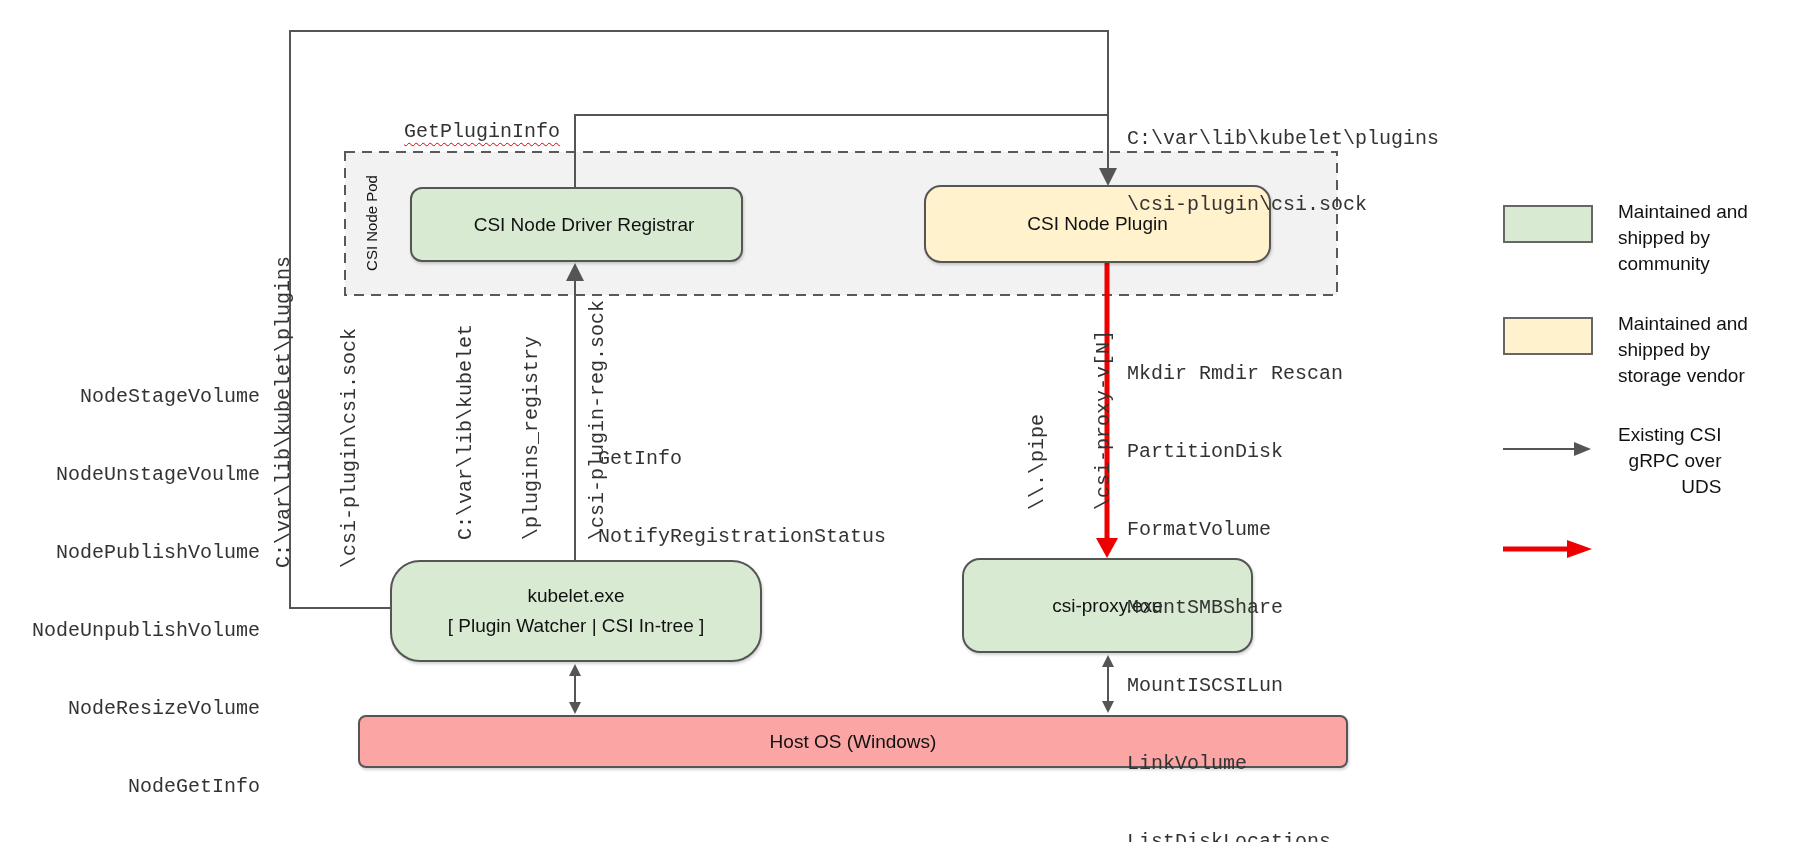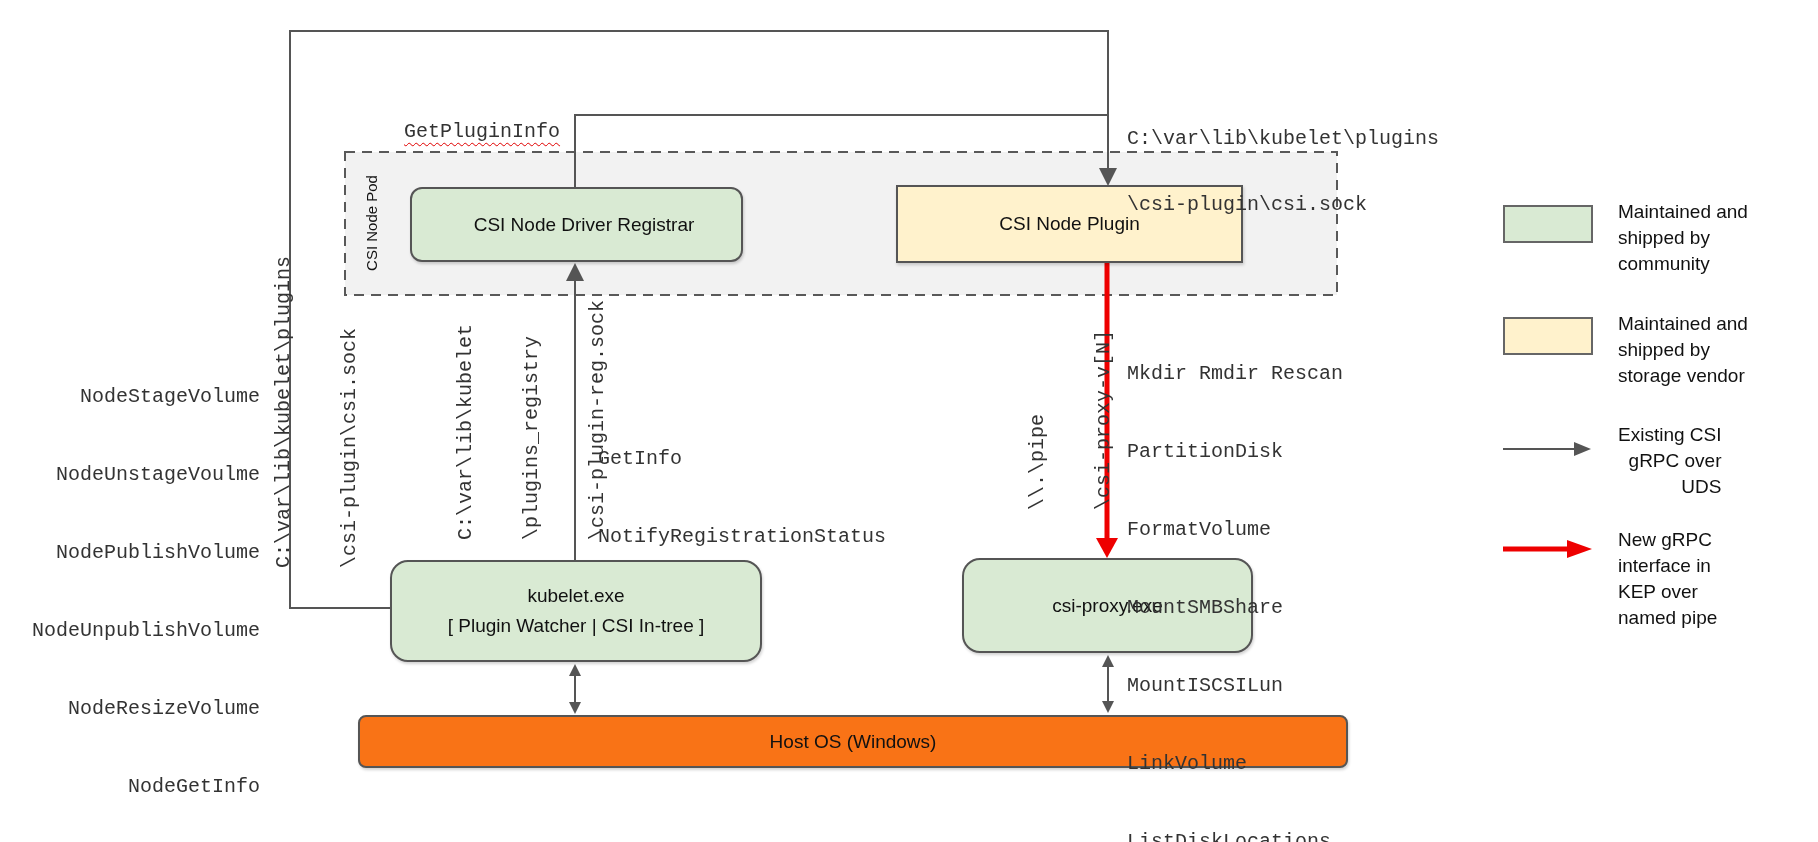--- a/index.html
+++ b/index.html
@@ -16,21 +16,21 @@
     border:2px solid #555555;
     display:flex;align-items:center;justify-content:center;
     flex-direction:column;
     font-size:19px;color:#111111;
     box-shadow:1px 2px 3px rgba(0,0,0,0.18);
     box-sizing:border-box;
     text-align:center;
   }
   .green{background:#d9ead3;}
   .yellow{background:#fff2cc;}
-  .blue{background:#f97316;}
+  .blue{background:#fca5a5;}
   .mono{
     font-family:"Liberation Mono","DejaVu Sans Mono",monospace;
     font-size:20px;color:#333333;
     white-space:pre;
   }
   .vlabel{
     position:absolute;
     transform:translate(-50%,-50%) rotate(-90deg);
     line-height:22px;
     text-align:left;
@@ -91,25 +91,25 @@
     <path d="M1503,549 H1569" fill="none" stroke="#ee0000" stroke-width="5"></path>
     <polygon points="1567,540 1567,558 1592,549" fill="#ee0000"></polygon>
   </svg>
 
   <div class="podlabel" style="left:371px;top:223px;">CSI Node Pod</div>
 
   <div class="box green" style="left:410px;top:187px;width:333px;height:75px;border-radius:12px;padding-left:15px;">
     <span>CSI Node Driver Registrar</span>
   </div>
 
-  <div class="box yellow" style="left:896px;top:185px;width:347px;height:78px;border-radius:0;">
+  <div class="box yellow" style="left:924px;top:185px;width:347px;height:78px;border-radius:17px;">
     <span>CSI Node Plugin</span>
   </div>
 
-  <div class="box green" style="left:390px;top:560px;width:372px;height:102px;border-radius:18px;text-align:right;">
+  <div class="box green" style="left:390px;top:560px;width:372px;height:102px;border-radius:30px;text-align:right;">
     <span class="kub-line">kubelet.exe</span>
     <span class="kub-line">[ Plugin Watcher | CSI In-tree ]</span>
   </div>
 
   <div class="box green" style="left:962px;top:558px;width:291px;height:95px;border-radius:18px;">
     <span>csi-proxy.exe</span>
   </div>
 
   <div class="box blue" style="left:358px;top:715px;width:990px;height:53px;border-radius:8px;">
     <span>Host OS (Windows)</span>
@@ -179,20 +179,14 @@
     <div>shipped by</div>
     <div>storage vendor</div>
   </div>
 
   <div class="legend-text" style="left:1618px;top:422px;text-align:right;">
     <div>Existing CSI</div>
     <div>gRPC over</div>
     <div>UDS</div>
   </div>
 
-  <div class="legend-text" style="left:1618px;top:527px;">
-    <div>New gRPC</div>
-    <div>interface in</div>
-    <div>KEP over</div>
-    <div>named pipe</div>
-  </div>
 
 </div>
 
 </body></html>

